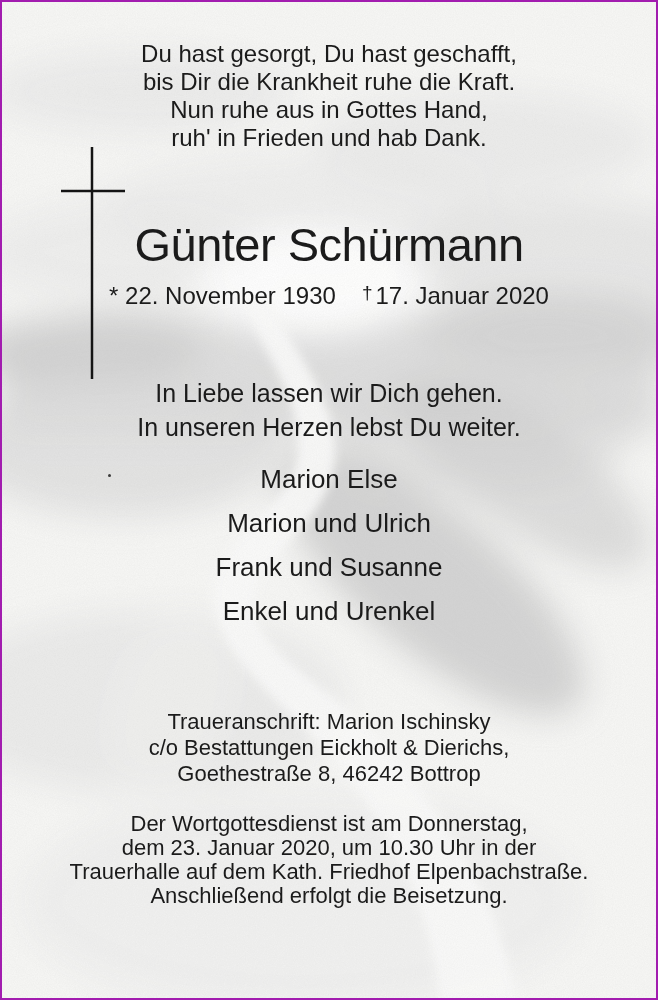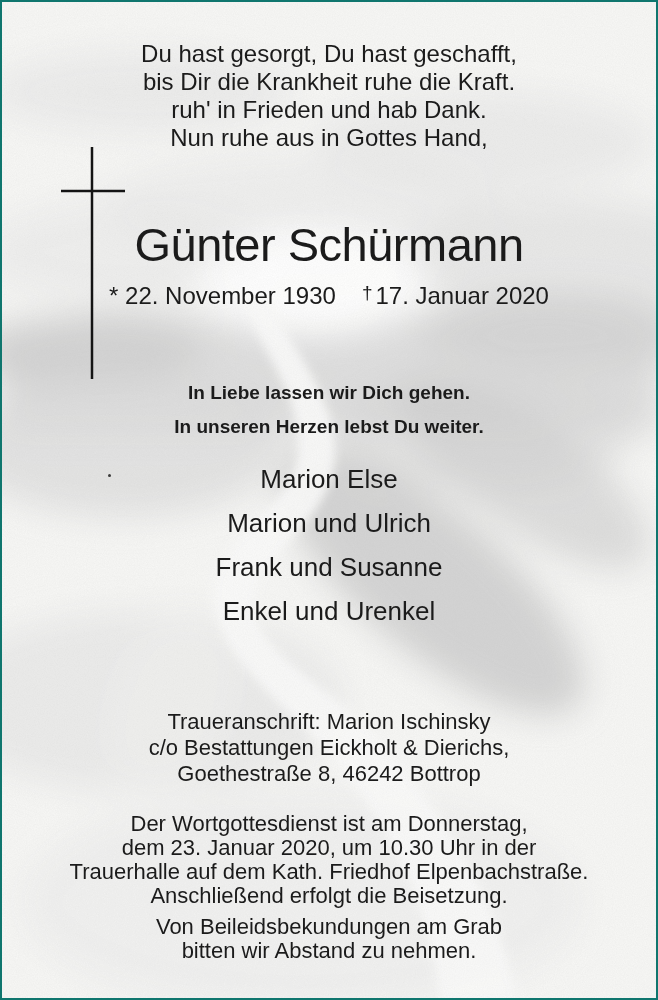--- a/index.html
+++ b/index.html
@@ -1,36 +1,36 @@
 <!DOCTYPE html>
 <html lang="de"><head>
 <meta charset="utf-8">
 <title>Traueranzeige</title>
 <style>
   html,body{margin:0;padding:0;background:#ffffff;}
   .page{
     position:relative;
     width:658px;height:1000px;
     box-sizing:border-box;
-    border:2px solid #0f766e;
+    border:2px solid #a21caf;
     background:#f8f8f6;
     overflow:hidden;
     font-family:"Liberation Sans","DejaVu Sans",sans-serif;
     color:#1b1b1b;
   }
   .bg{position:absolute;inset:0;z-index:0;}
   .content{position:absolute;inset:0;z-index:2;}
   .tblock{position:absolute;left:0;right:0;text-align:center;}
   .poem{top:38px;font-size:24px;line-height:28px;}
   .cross{position:absolute;left:58px;top:144px;width:66px;height:234px;}
   .name{top:219px;font-size:47px;line-height:1;letter-spacing:-0.5px;}
   .dates{top:280px;font-size:24px;line-height:1.2;}
   .dates .inner{display:inline-flex;gap:26px;align-items:flex-end;}
   .dagger{font-size:19px;position:relative;top:-5px;margin-right:3px;}
-  .farewell{top:374px;font-size:19px;line-height:34px;font-weight:bold;}
+  .farewell{top:374px;font-size:25px;line-height:34px;}
   .family{top:463px;font-size:26px;line-height:1.12;}
   .family div{margin-bottom:15px;}
   .address{top:707px;font-size:22px;line-height:26px;}
   .service{top:810px;font-size:22px;line-height:24px;}
   .condolence{top:913px;font-size:22px;line-height:24px;}
   .dot{position:absolute;left:106px;top:472px;width:3px;height:3px;background:#3a3a3a;border-radius:50%;}
 </style>
 </head>
 <body>
 
@@ -90,22 +90,22 @@
     </g>
 
     <rect width="658" height="1000" filter="url(#grain)" opacity="0.35"></rect>
   </svg>
 
   <div class="content">
 
     <div class="tblock poem">
       <div>Du hast gesorgt, Du hast geschafft,</div>
       <div>bis Dir die Krankheit ruhe die Kraft.</div>
+      <div>Nun ruhe aus in Gottes Hand,</div>
       <div>ruh' in Frieden und hab Dank.</div>
-      <div>Nun ruhe aus in Gottes Hand,</div>
     </div>
 
     <div class="cross">
       <svg width="66" height="234" viewBox="0 0 66 234" aria-hidden="true">
         <line x1="32" y1="1" x2="32" y2="233" stroke="#141414" stroke-width="2.5"></line>
         <line x1="1" y1="45" x2="65" y2="45" stroke="#141414" stroke-width="2.5"></line>
       </svg>
     </div>
 
     <div class="tblock name">Günter Schürmann</div>
@@ -139,19 +139,15 @@
       <div>Goethestraße 8, 46242 Bottrop</div>
     </div>
 
     <div class="tblock service">
       <div>Der Wortgottesdienst ist am Donnerstag,</div>
       <div>dem 23. Januar 2020, um 10.30 Uhr in der</div>
       <div>Trauerhalle auf dem Kath. Friedhof Elpenbachstraße.</div>
       <div>Anschließend erfolgt die Beisetzung.</div>
     </div>
 
-    <div class="tblock condolence">
-      <div>Von Beileidsbekundungen am Grab</div>
-      <div>bitten wir Abstand zu nehmen.</div>
-    </div>
 
   </div>
 </div>
 
 </body></html>

